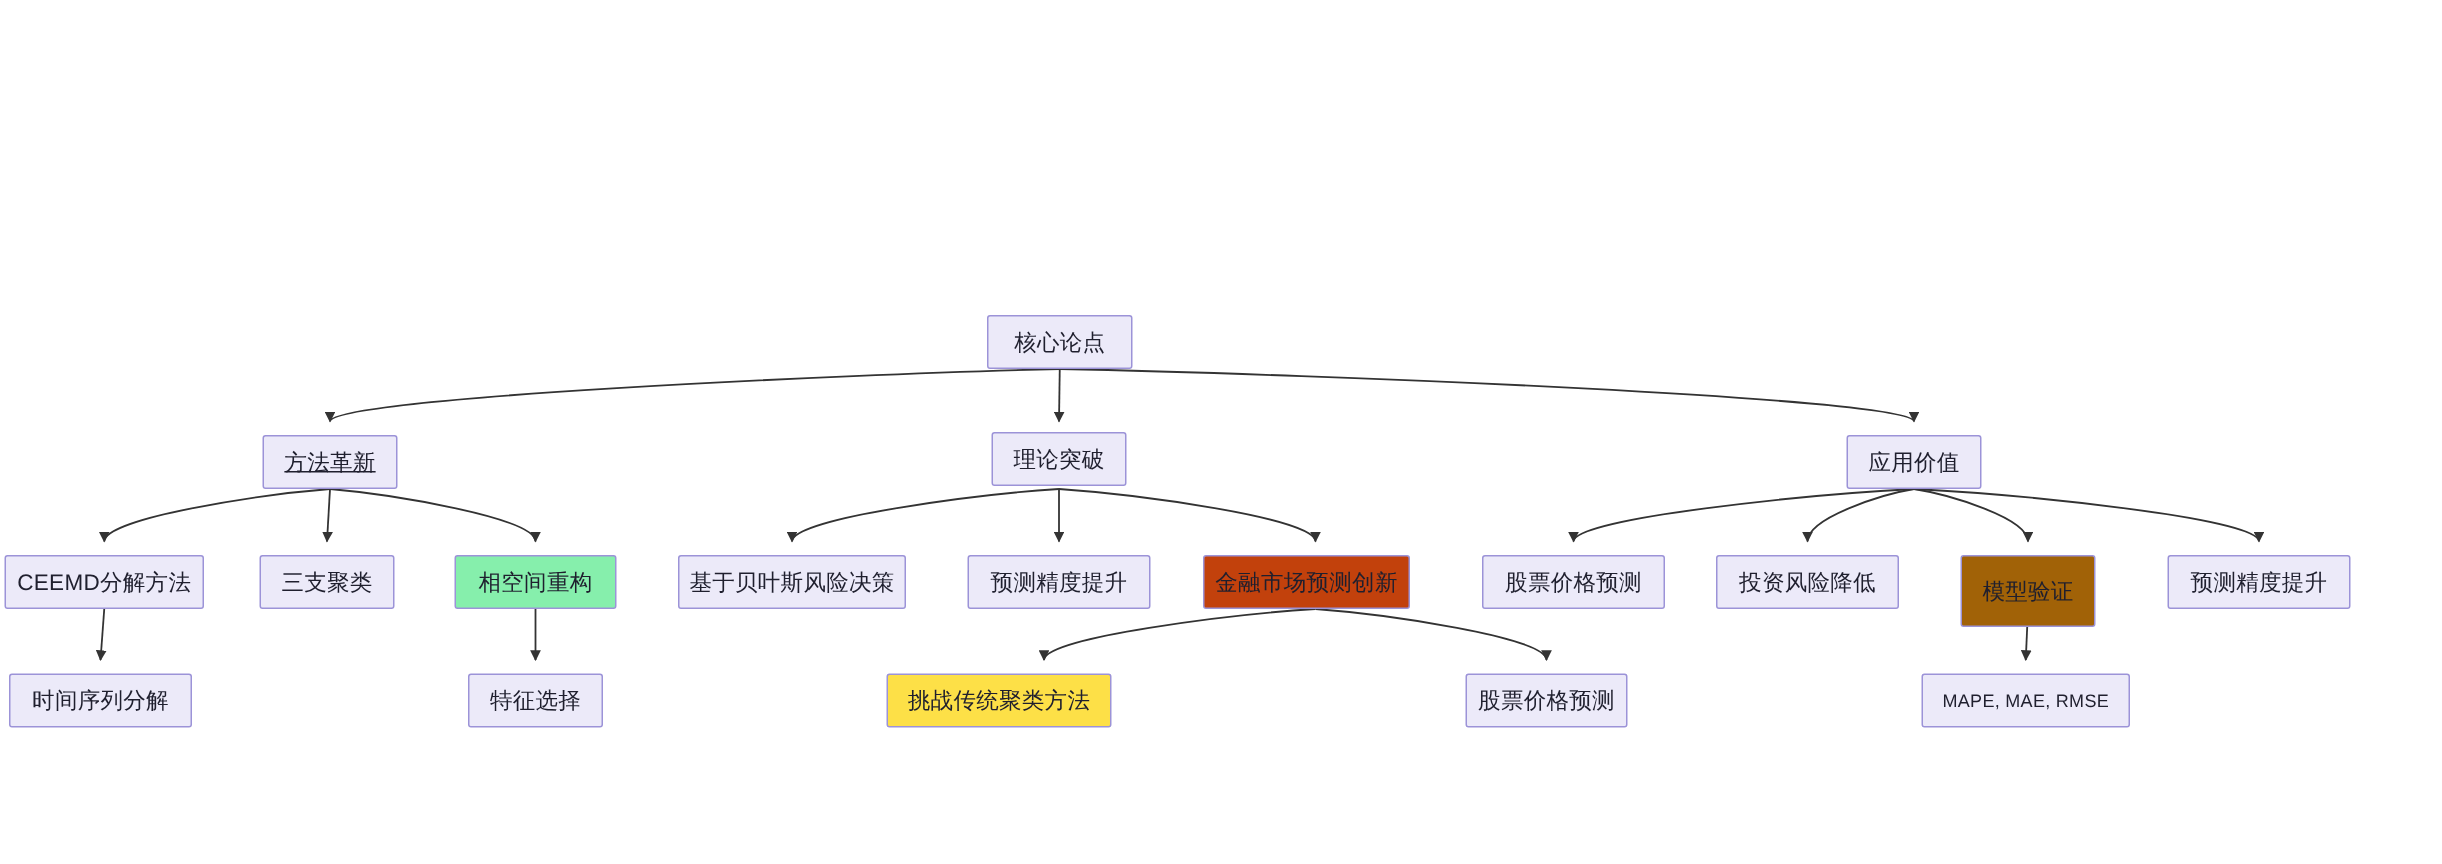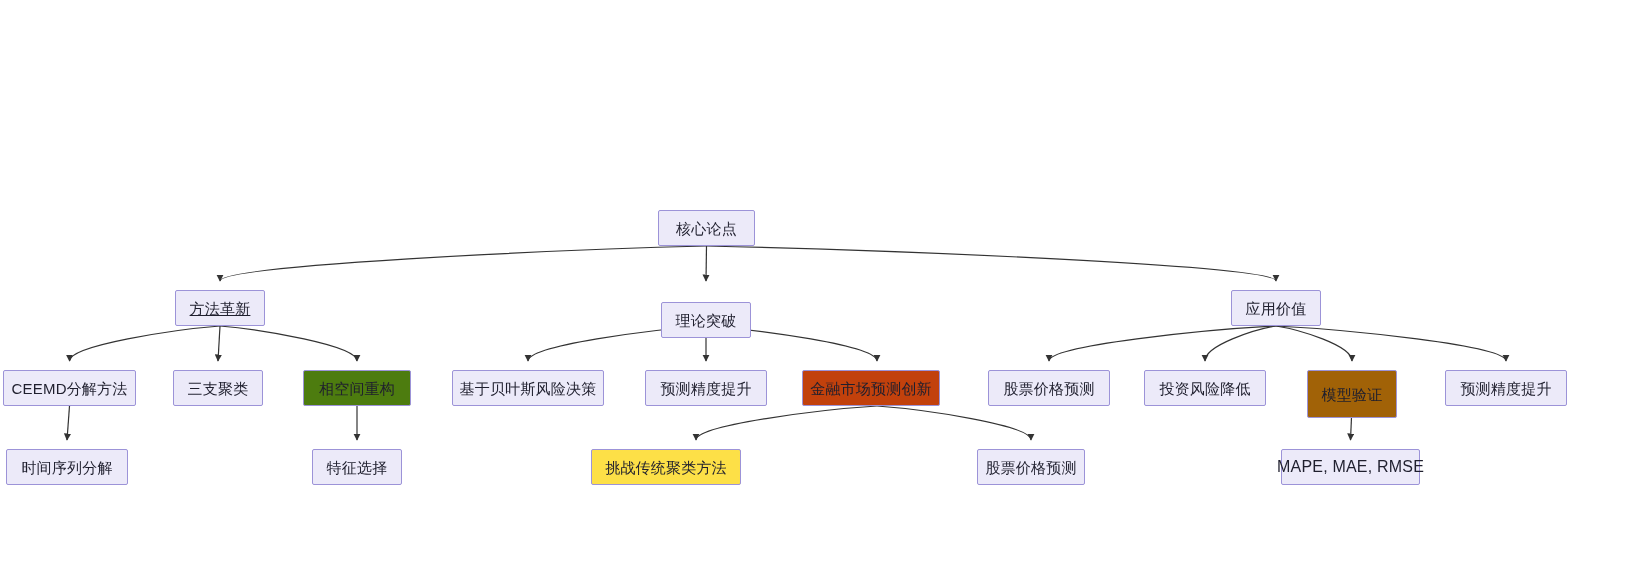--- a/index.html
+++ b/index.html
@@ -40,21 +40,21 @@
     line-height: 1;
     letter-spacing: 0.2px;
     white-space: nowrap;
     z-index: 2;
   }
   .node-label {
     display: block;
     padding: 0 4px;
   }
   .node.latin .node-label {
-    font-size: 16px;
+    font-size: 12px;
   }
 </style>
 </head>
 <body>
 
 <div id="canvas">
   <svg id="edge-layer" viewBox="0 0 1628 576" xmlns="http://www.w3.org/2000/svg">
     <defs>
       <marker id="arrowhead" viewBox="0 0 10 10" refX="9" refY="5" markerWidth="6" markerHeight="6" orient="auto-start-reverse">
         <path d="M 0 0 L 10 5 L 0 10 z" fill="#333333"></path>
@@ -81,33 +81,33 @@
         <path d="M 1352 406 L 1350.5 440" fill="none" stroke="#333333" stroke-width="1.2" marker-end="url(#arrowhead)"></path>
       </g>
   </svg>
   <div id="nodes">
       <div class="node" style="left: 658px; top: 210px; width: 97px; height: 36px; background: rgb(236, 234, 249); border-color: rgb(156, 147, 216); color: rgb(31, 31, 46);">
         <span class="node-label">核心论点</span>
       </div>
       <div class="node" style="left: 175px; top: 290px; width: 90px; height: 36px; background: rgb(236, 234, 249); border-color: rgb(156, 147, 216); color: rgb(31, 31, 46); text-decoration: underline;">
         <span class="node-label">方法革新</span>
       </div>
-      <div class="node" style="left: 661px; top: 302px; width: 90px; height: 36px; background: rgb(236, 234, 249); border-color: rgb(156, 147, 216); color: rgb(31, 31, 46);">
+      <div class="node" style="left: 661px; top: 288px; width: 90px; height: 36px; background: rgb(236, 234, 249); border-color: rgb(156, 147, 216); color: rgb(31, 31, 46);">
         <span class="node-label">理论突破</span>
       </div>
       <div class="node" style="left: 1231px; top: 290px; width: 90px; height: 36px; background: rgb(236, 234, 249); border-color: rgb(156, 147, 216); color: rgb(31, 31, 46);">
         <span class="node-label">应用价值</span>
       </div>
       <div class="node" style="left: 3px; top: 370px; width: 133px; height: 36px; background: rgb(236, 234, 249); border-color: rgb(156, 147, 216); color: rgb(31, 31, 46);">
         <span class="node-label">CEEMD分解方法</span>
       </div>
       <div class="node" style="left: 173px; top: 370px; width: 90px; height: 36px; background: rgb(236, 234, 249); border-color: rgb(156, 147, 216); color: rgb(31, 31, 46);">
         <span class="node-label">三支聚类</span>
       </div>
-      <div class="node" style="left: 303px; top: 370px; width: 108px; height: 36px; background: #4d7c0f; border-color: rgb(156, 147, 216); color: rgb(31, 31, 46);">
+      <div class="node" style="left: 303px; top: 370px; width: 108px; height: 36px; background: #86efac; border-color: rgb(156, 147, 216); color: rgb(31, 31, 46);">
         <span class="node-label">相空间重构</span>
       </div>
       <div class="node" style="left: 452px; top: 370px; width: 152px; height: 36px; background: rgb(236, 234, 249); border-color: rgb(156, 147, 216); color: rgb(31, 31, 46);">
         <span class="node-label">基于贝叶斯风险决策</span>
       </div>
       <div class="node" style="left: 645px; top: 370px; width: 122px; height: 36px; background: rgb(236, 234, 249); border-color: rgb(156, 147, 216); color: rgb(31, 31, 46);">
         <span class="node-label">预测精度提升</span>
       </div>
       <div class="node" style="left: 802px; top: 370px; width: 138px; height: 36px; background: #c2410c; border-color: rgb(156, 147, 216); color: rgb(31, 31, 46);">
         <span class="node-label">金融市场预测创新</span>

